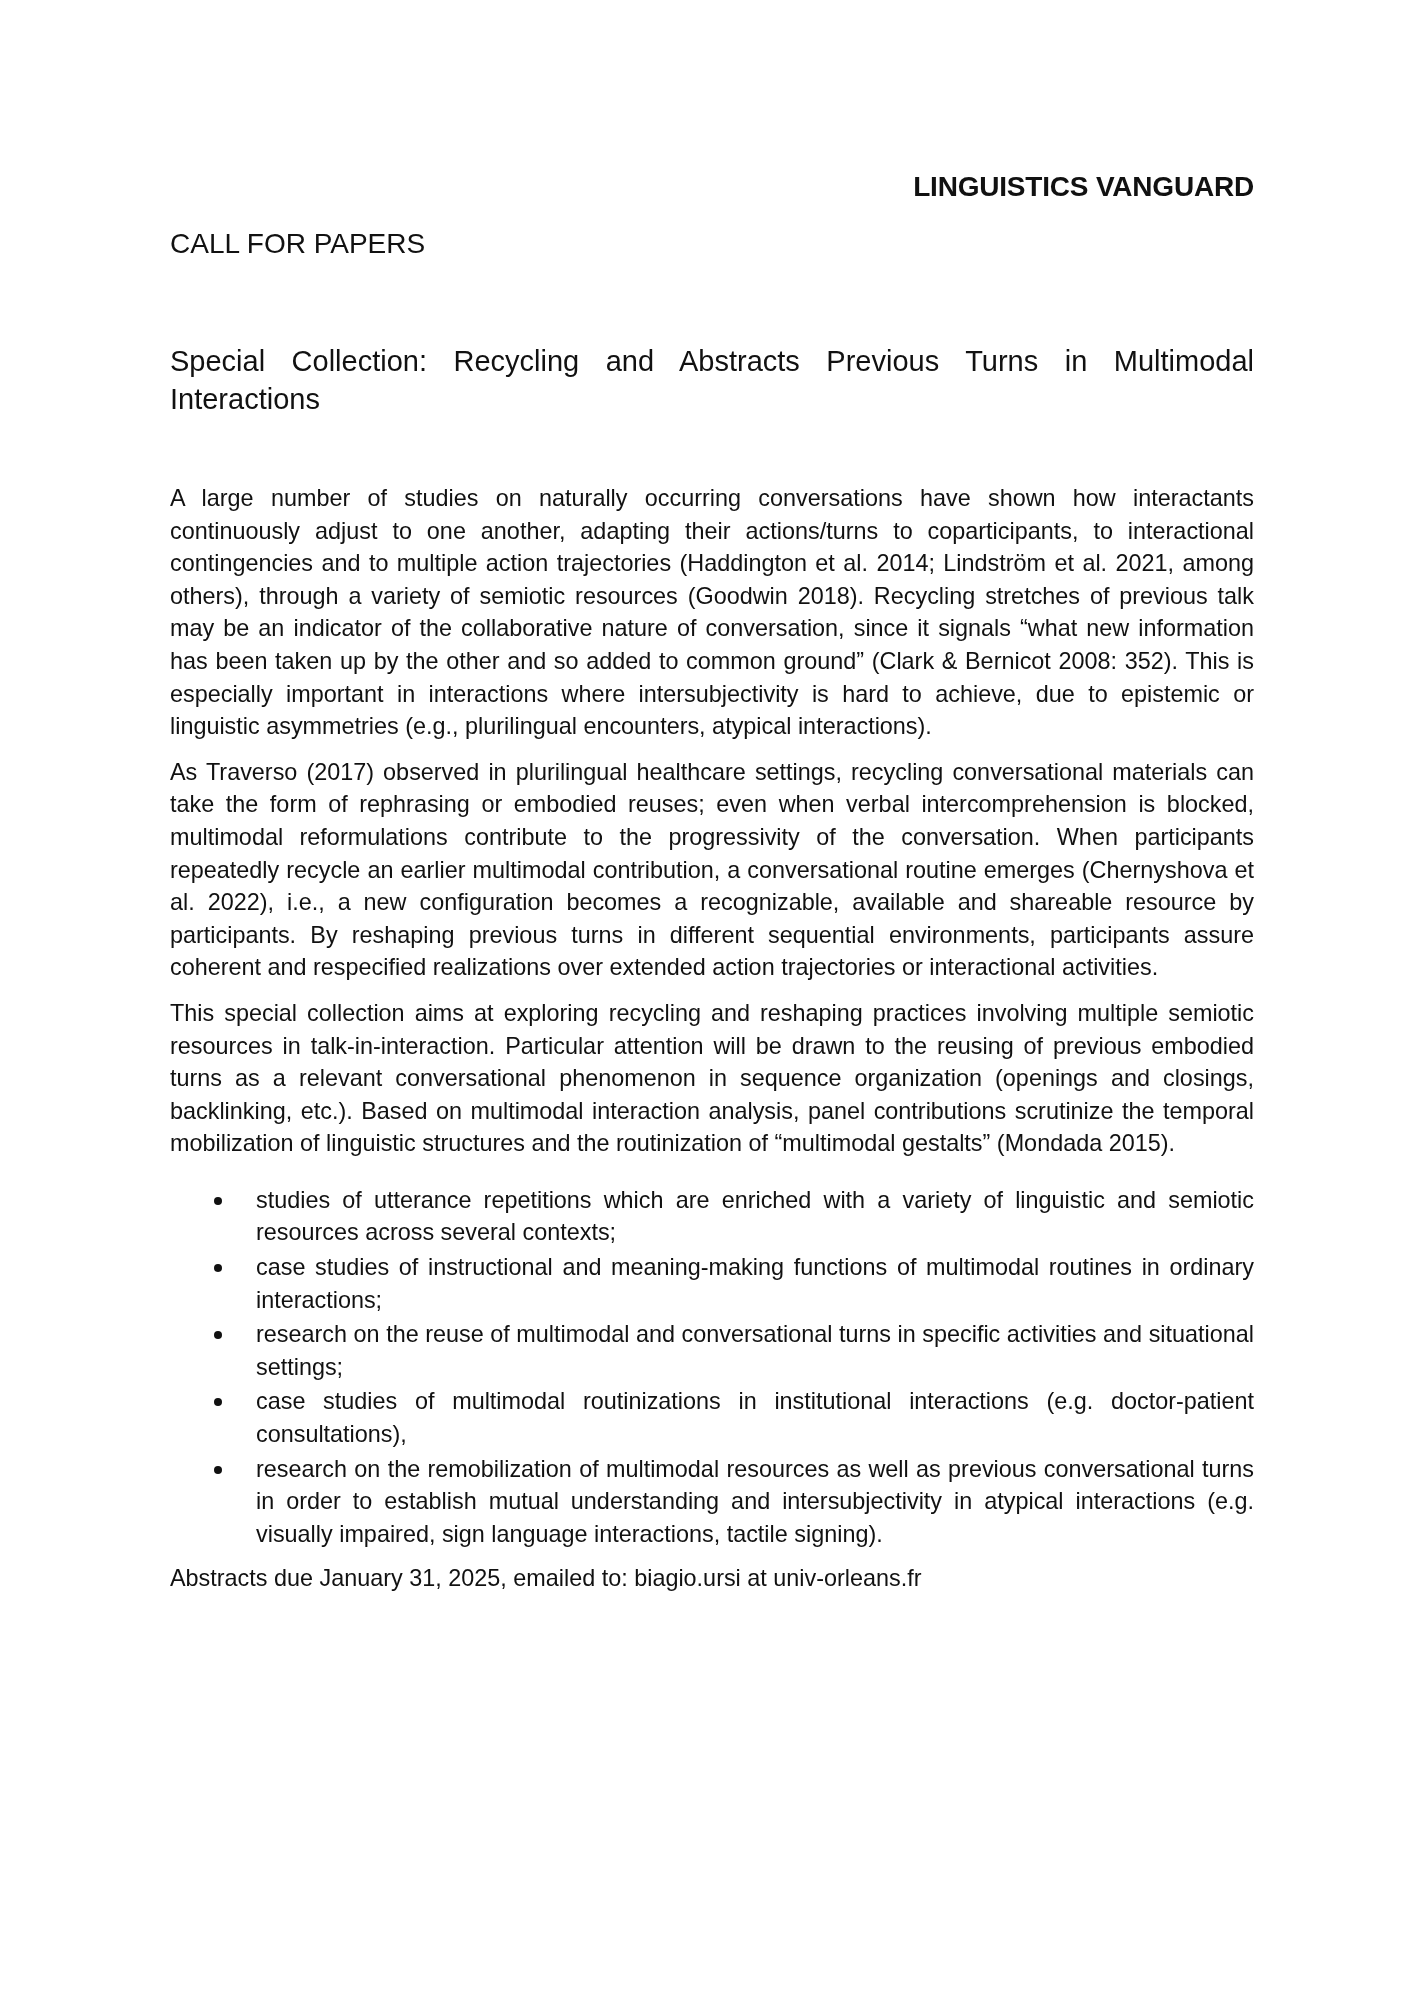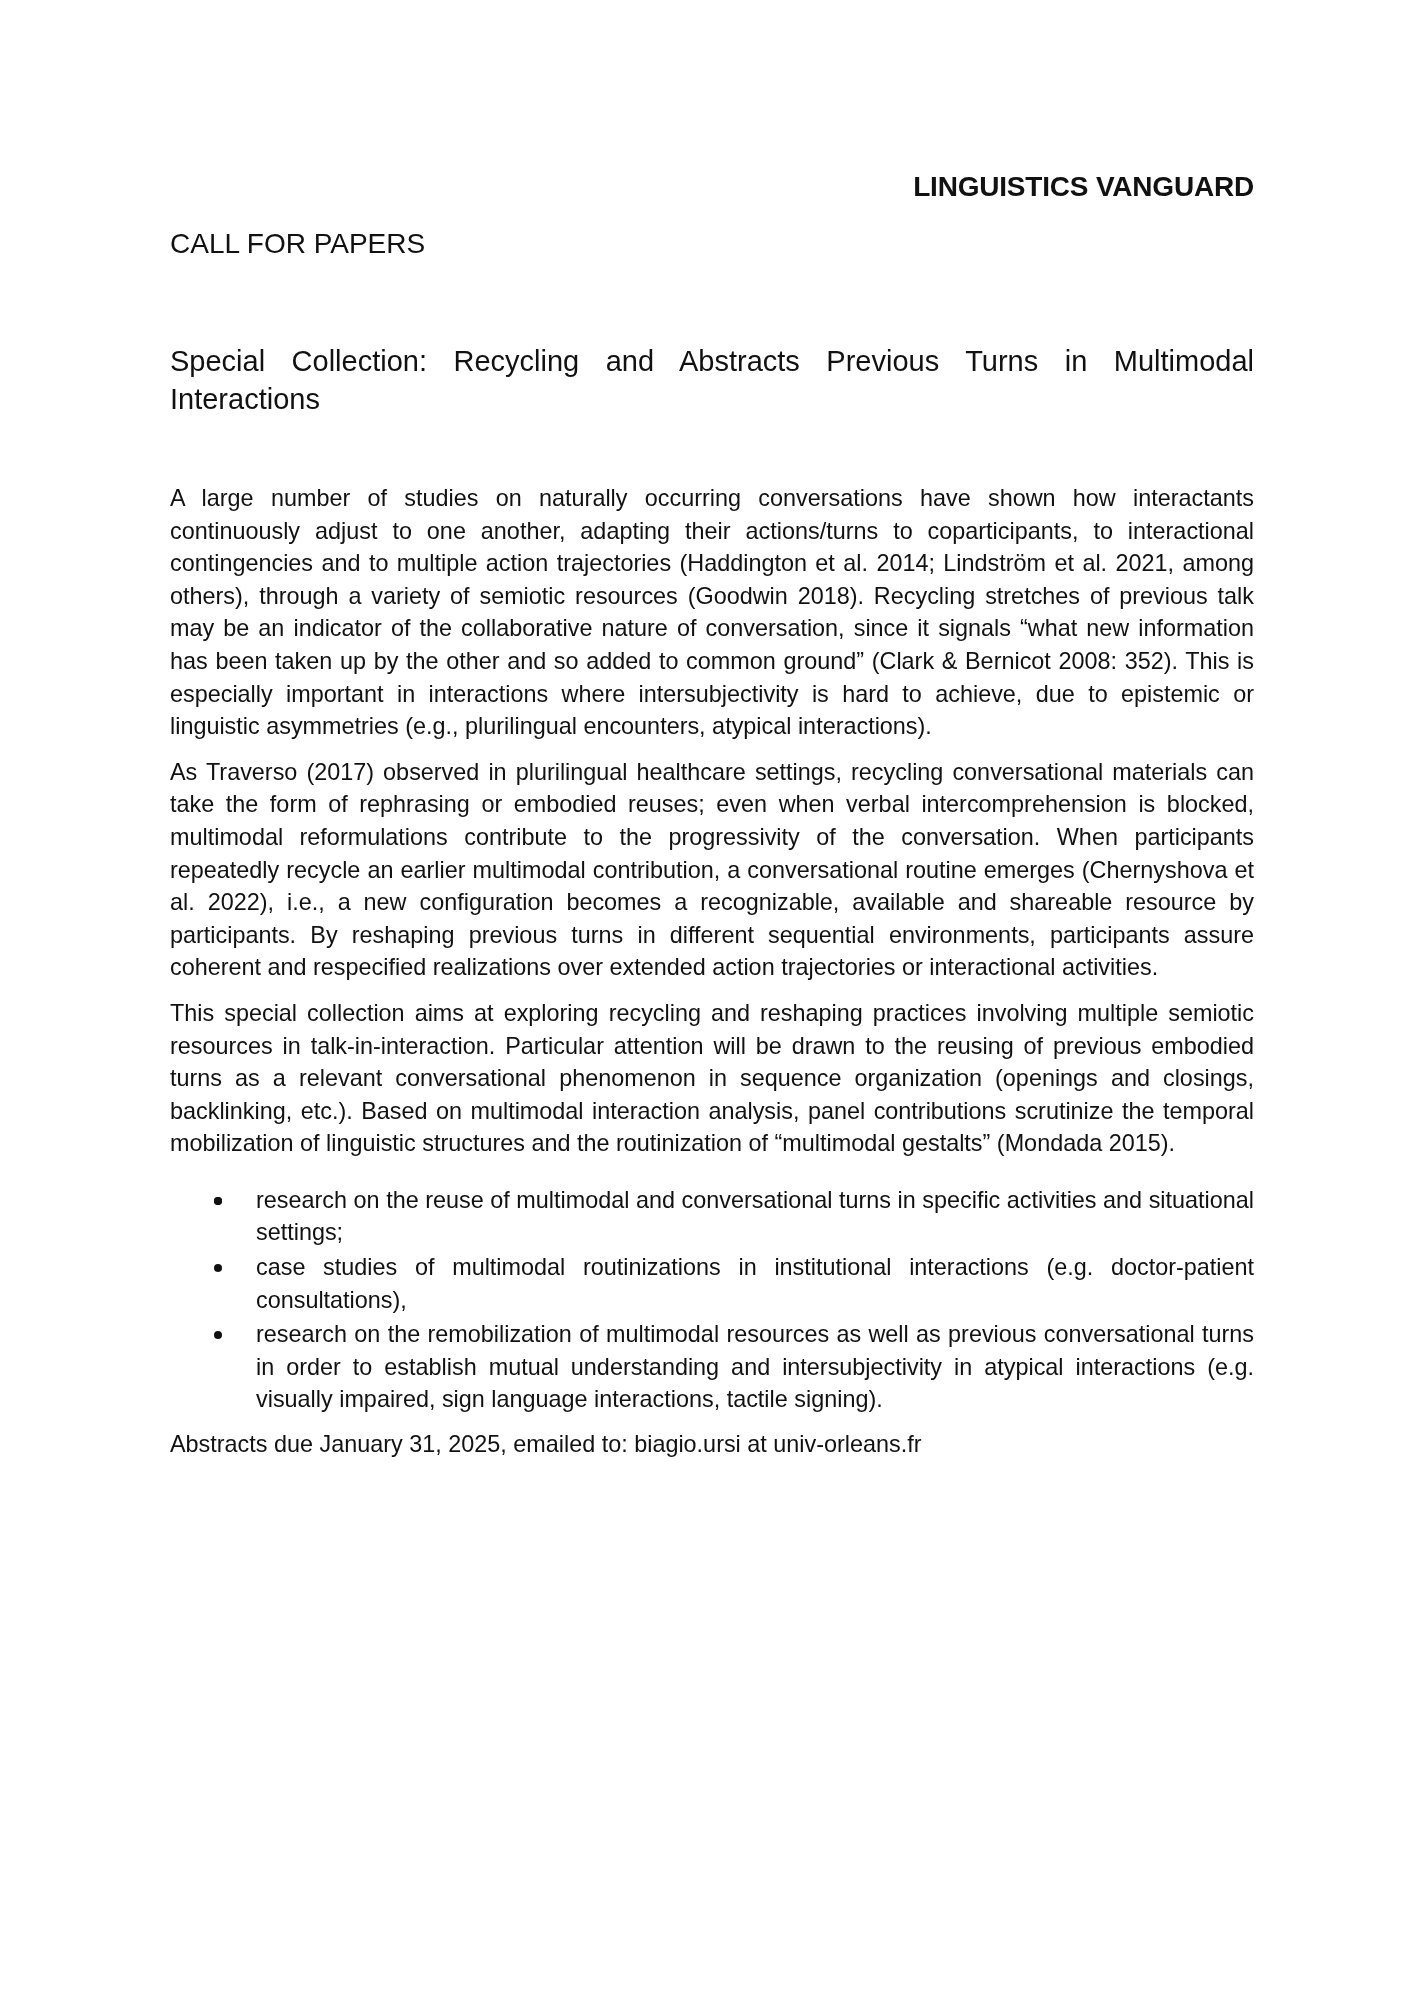--- a/index.html
+++ b/index.html
@@ -99,20 +99,25 @@
   <div class="collection-title">Special Collection: Recycling and Abstracts Previous Turns in Multimodal Interactions</div>
 
   <div class="body-text">
     <p>A large number of studies on naturally occurring conversations have shown how interactants continuously adjust to one another, adapting their actions/turns to coparticipants, to interactional contingencies and to multiple action trajectories (Haddington et al. 2014; Lindström et al. 2021, among others), through a variety of semiotic resources (Goodwin 2018). Recycling stretches of previous talk may be an indicator of the collaborative nature of conversation, since it signals “what new information has been taken up by the other and so added to common ground” (Clark &amp; Bernicot 2008: 352). This is especially important in interactions where intersubjectivity is hard to achieve, due to epistemic or linguistic asymmetries (e.g., plurilingual encounters, atypical interactions).</p>
     <p>As Traverso (2017) observed in plurilingual healthcare settings, recycling conversational materials can take the form of rephrasing or embodied reuses; even when verbal intercomprehension is blocked, multimodal reformulations contribute to the progressivity of the conversation. When participants repeatedly recycle an earlier multimodal contribution, a conversational routine emerges (Chernyshova et al. 2022), i.e., a new configuration becomes a recognizable, available and shareable resource by participants. By reshaping previous turns in different sequential environments, participants assure coherent and respecified realizations over extended action trajectories or interactional activities.</p>
     <p>This special collection aims at exploring recycling and reshaping practices involving multiple semiotic resources in talk-in-interaction. Particular attention will be drawn to the reusing of previous embodied turns as a relevant conversational phenomenon in sequence organization (openings and closings, backlinking, etc.). Based on multimodal interaction analysis, panel contributions scrutinize the temporal mobilization of linguistic structures and the routinization of “multimodal gestalts” (Mondada 2015).</p>
 
     <ul class="topics">
       <li>
         <span class="bullet"></span>
+        <span>studies of utterance repetitions which are enriched with a variety of linguistic and semiotic resources across several contexts;</span>
+      </li>
+      <li>
+        <span class="bullet"></span>
+        <span>case studies of instructional and meaning-making functions of multimodal routines in ordinary interactions;</span>
       </li>
       <li>
         <span class="bullet"></span>
         <span>research on the reuse of multimodal and conversational turns in specific activities and situational settings;</span>
       </li>
       <li>
         <span class="bullet"></span>
         <span>case studies of multimodal routinizations in institutional interactions (e.g. doctor-patient consultations),</span>
       </li>
       <li>

